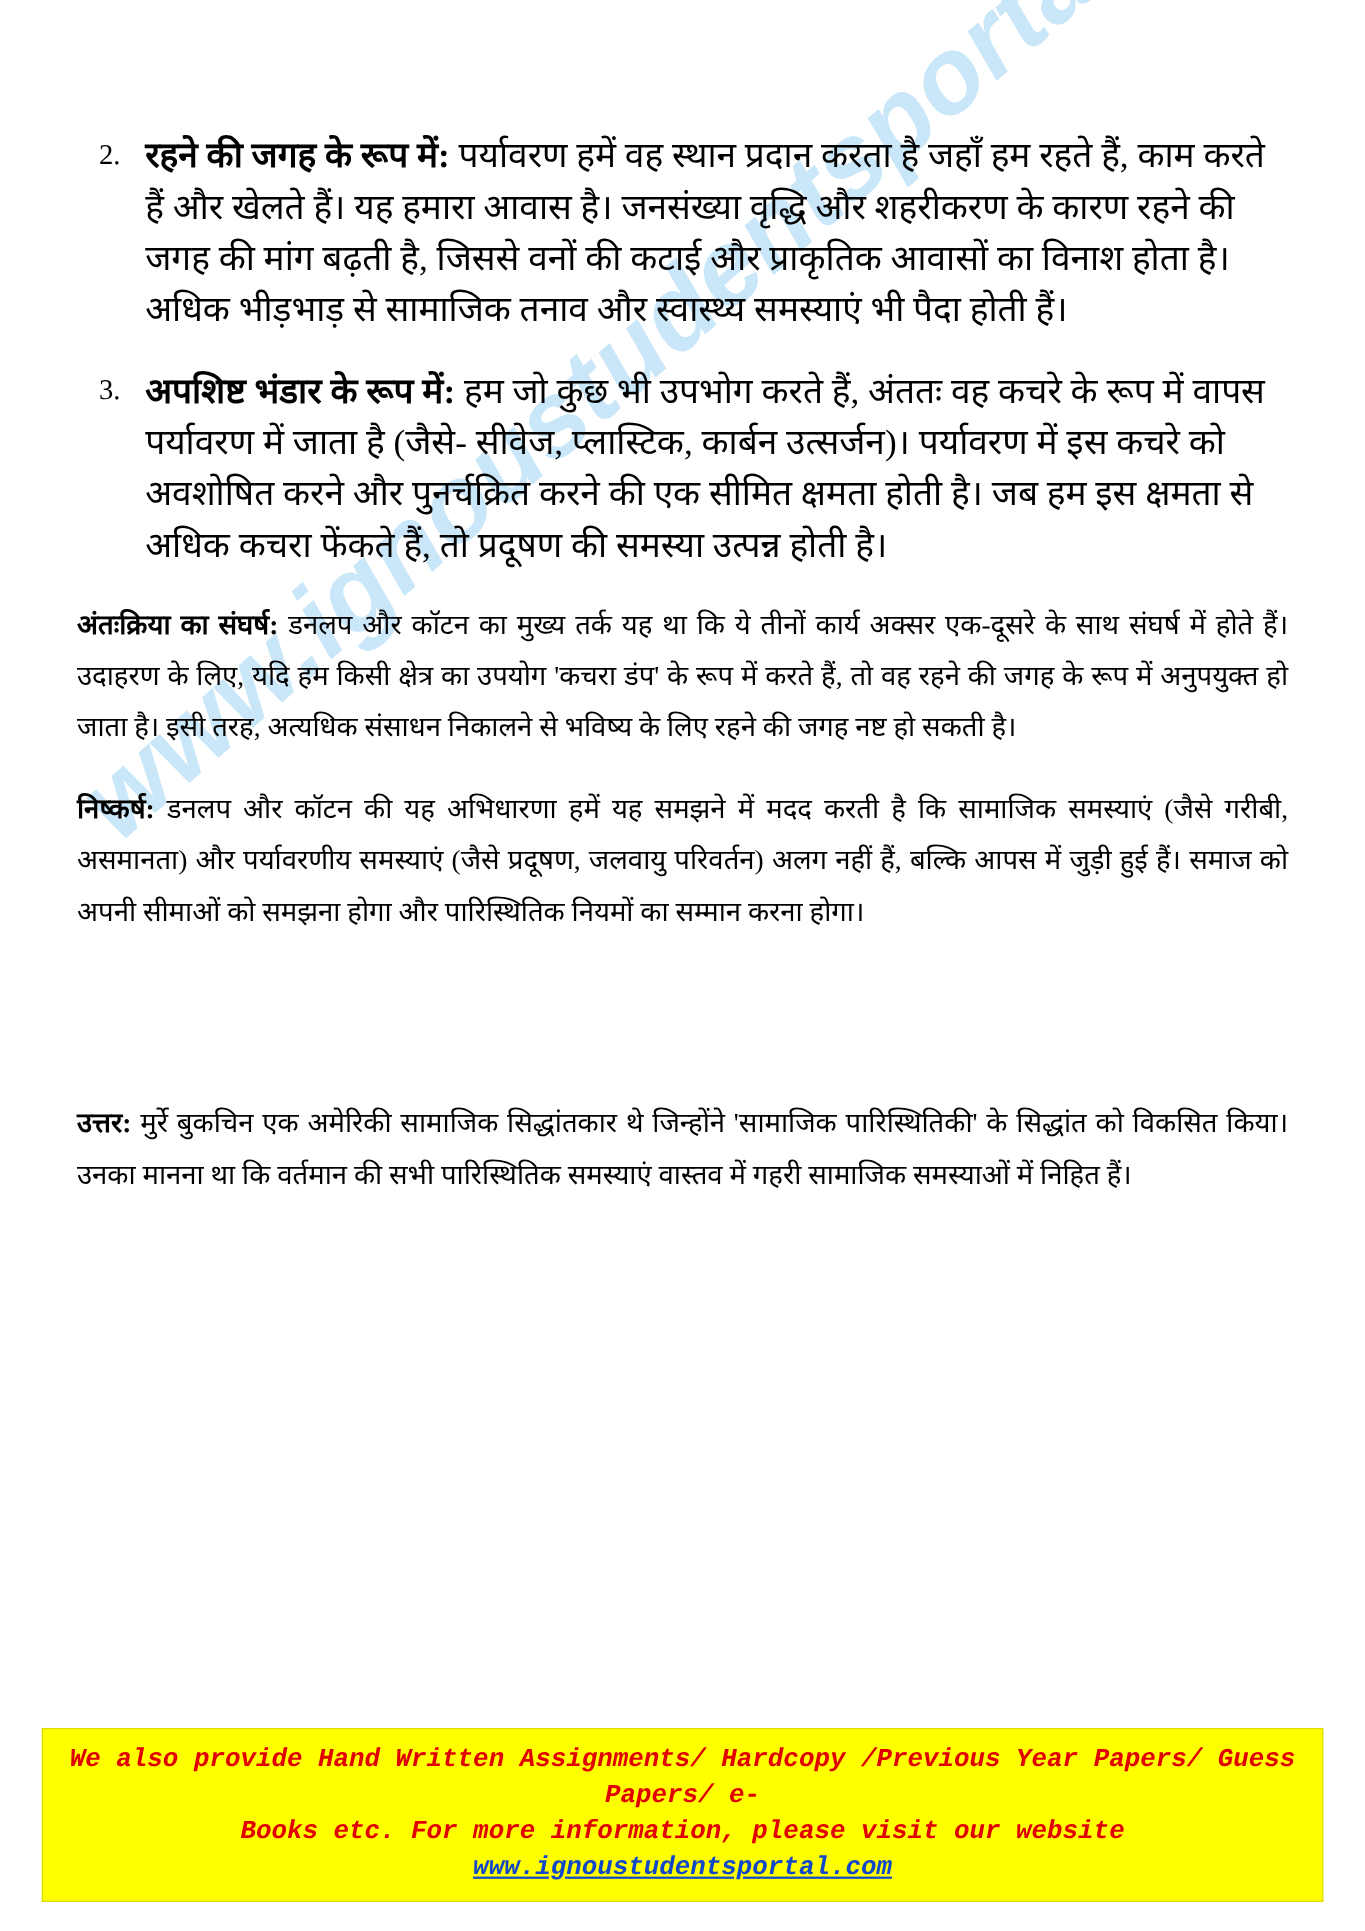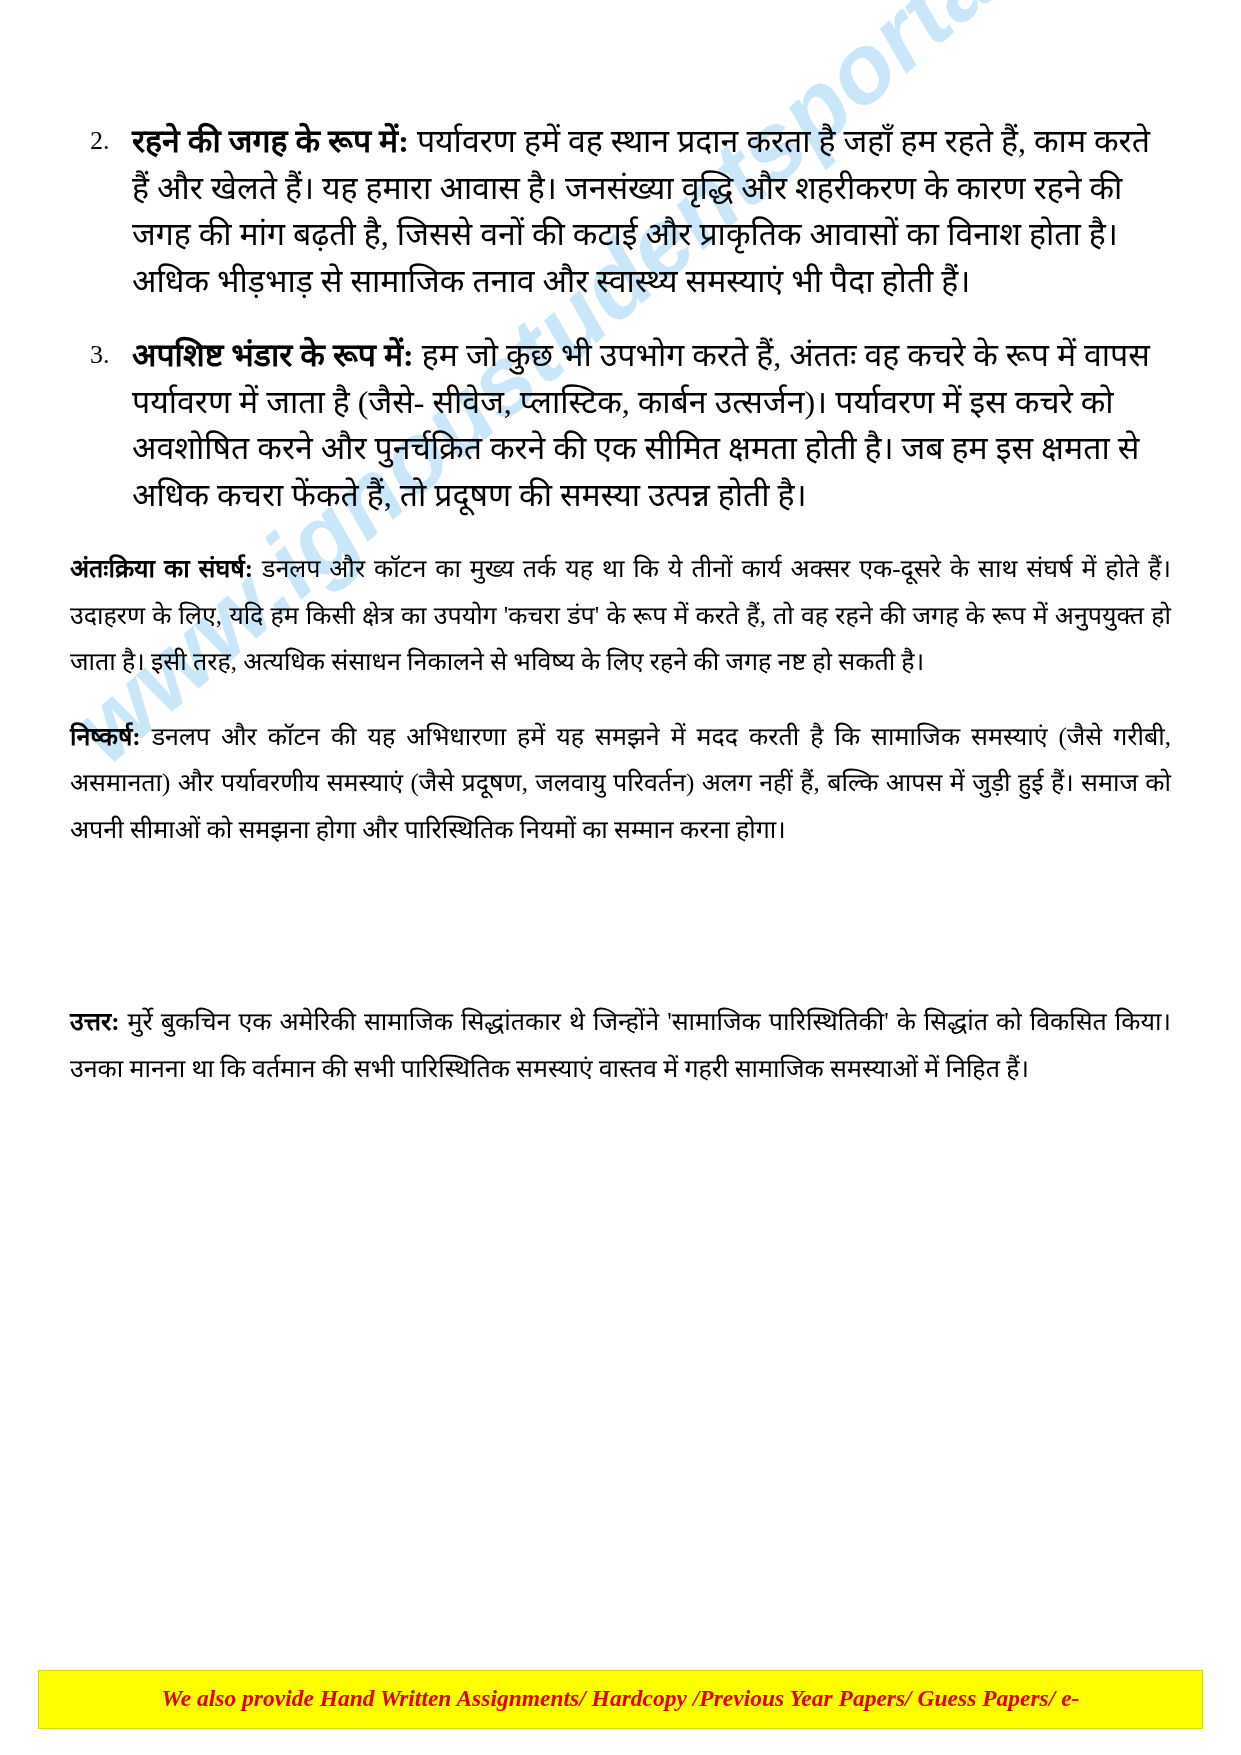--- a/index.html
+++ b/index.html
@@ -103,21 +103,21 @@
     left: 38px;
     right: 38px;
     bottom: 26px;
     z-index: 5;
     background: #ffff00;
     border: 1px solid #d8d800;
     padding: 11px 14px 13px 14px;
     text-align: center;
   }
   .footer-banner .line {
-    font-family: Liberation Serif, serif;
+    font-family: Liberation Mono, monospace;
     font-style: italic;
     font-weight: bold;
     font-size: 23.5px;
     line-height: 33px;
     color: #e00000;
   }
   .footer-banner .site {
     color: #1147c9;
     text-decoration: underline;
   }
@@ -153,15 +153,16 @@
 
     <p class="para"><span class="b">उत्तर:</span><span> मुर्रे बुकचिन एक अमेरिकी सामाजिक सिद्धांतकार थे जिन्होंने 'सामाजिक पारिस्थितिकी' के सिद्धांत को विकसित किया। उनका मानना था कि वर्तमान की सभी पारिस्थितिक समस्याएं वास्तव में गहरी सामाजिक समस्याओं में निहित हैं।</span></p>
 
     <div class="gap-mid"></div>
 
 
   </div>
 
   <div class="footer-banner">
     <div class="line">We also provide Hand Written Assignments/ Hardcopy /Previous Year Papers/ Guess Papers/ e-</div>
+    <div class="line"><span>Books etc. For more information, please visit our website </span><span class="site">www.ignoustudentsportal.com</span></div>
   </div>
 
 </div>
 
 </body></html>

